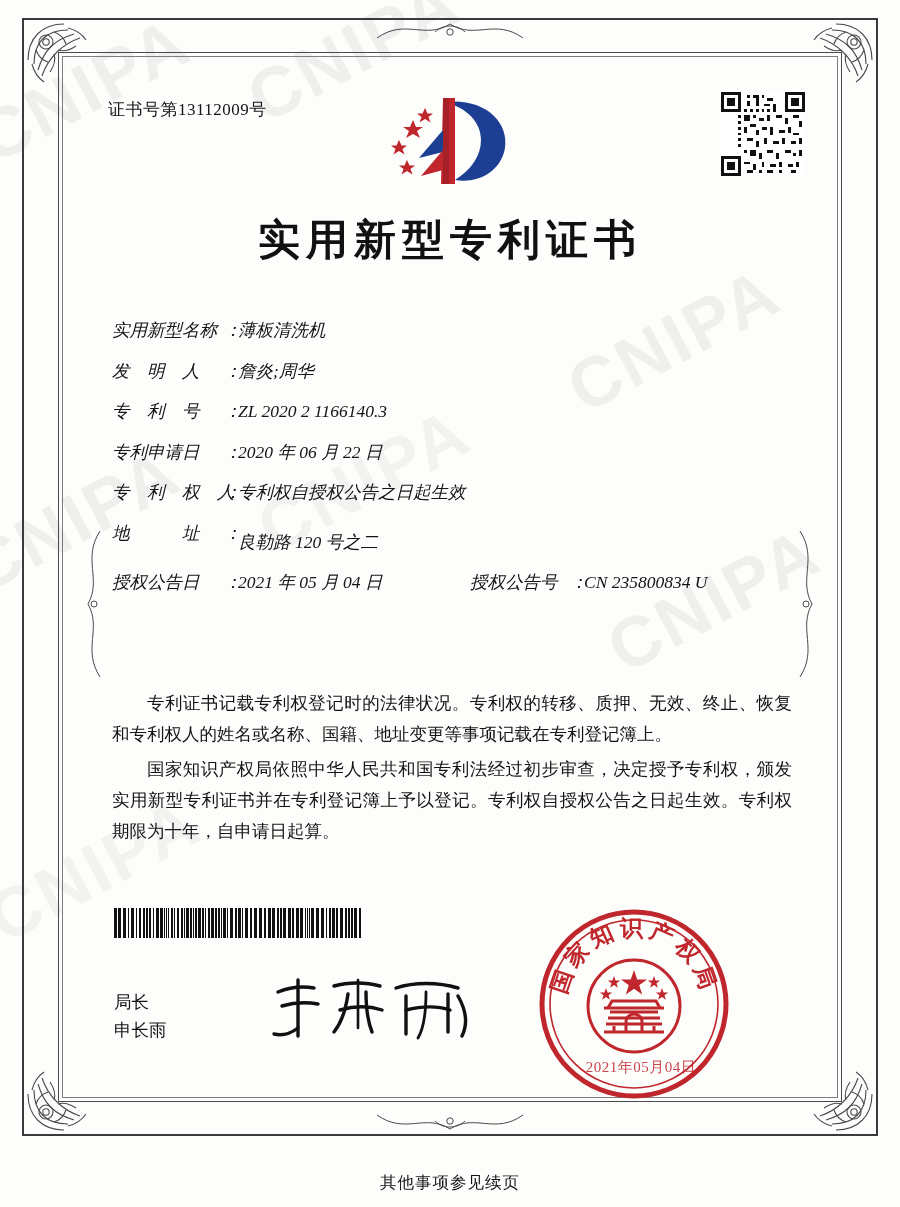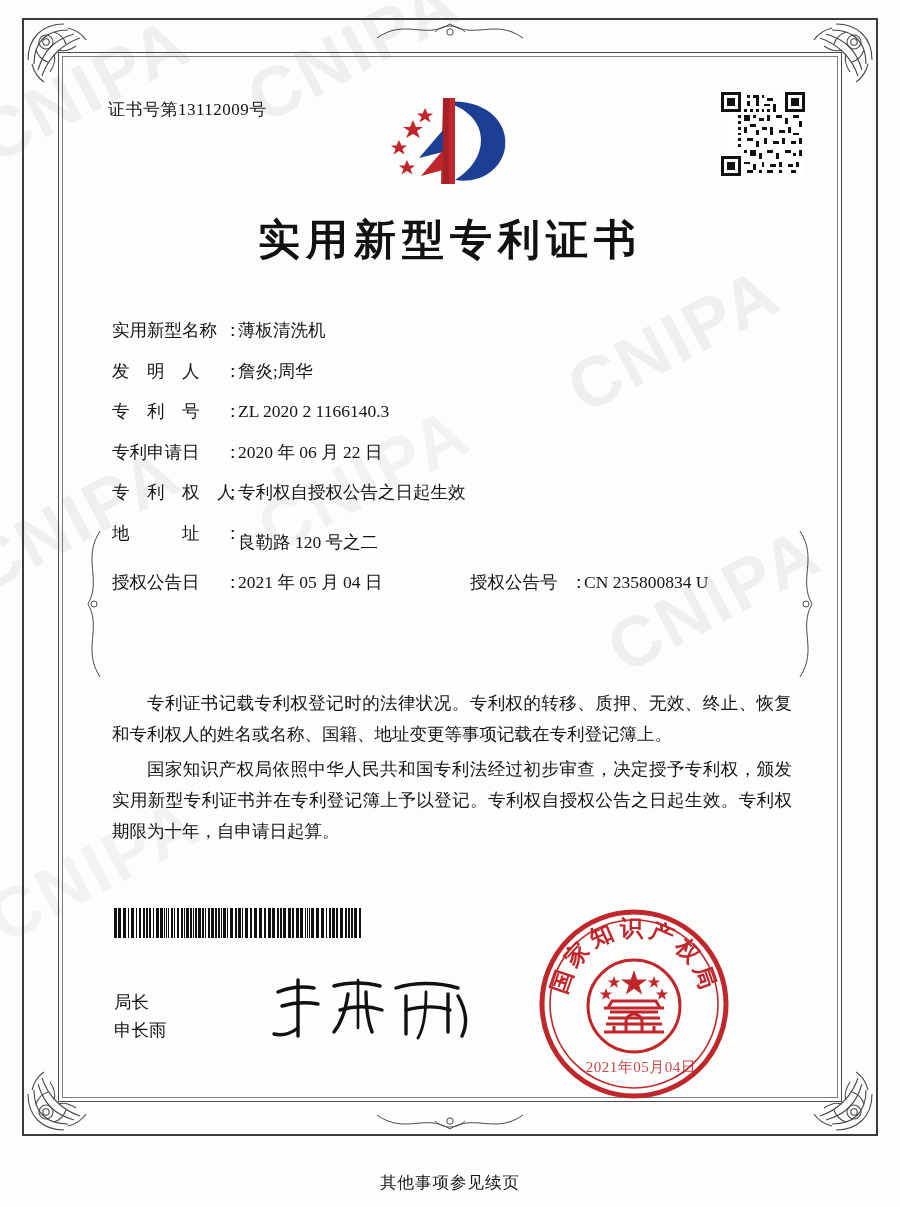--- a/index.html
+++ b/index.html
@@ -122,20 +122,21 @@
     color: #111;
   }
 
   
   .fields {
     position: absolute;
     left: 112px; top: 322px;
     width: 680px;
     font-size: 17.5px;
     line-height: 1;
+    font-style: italic;
   }
   .field-row {
     display: flex;
     align-items: flex-start;
     margin-bottom: 23px;
   }
   .field-label {
     width: 112px;
     flex: 0 0 112px;
     white-space: pre;

